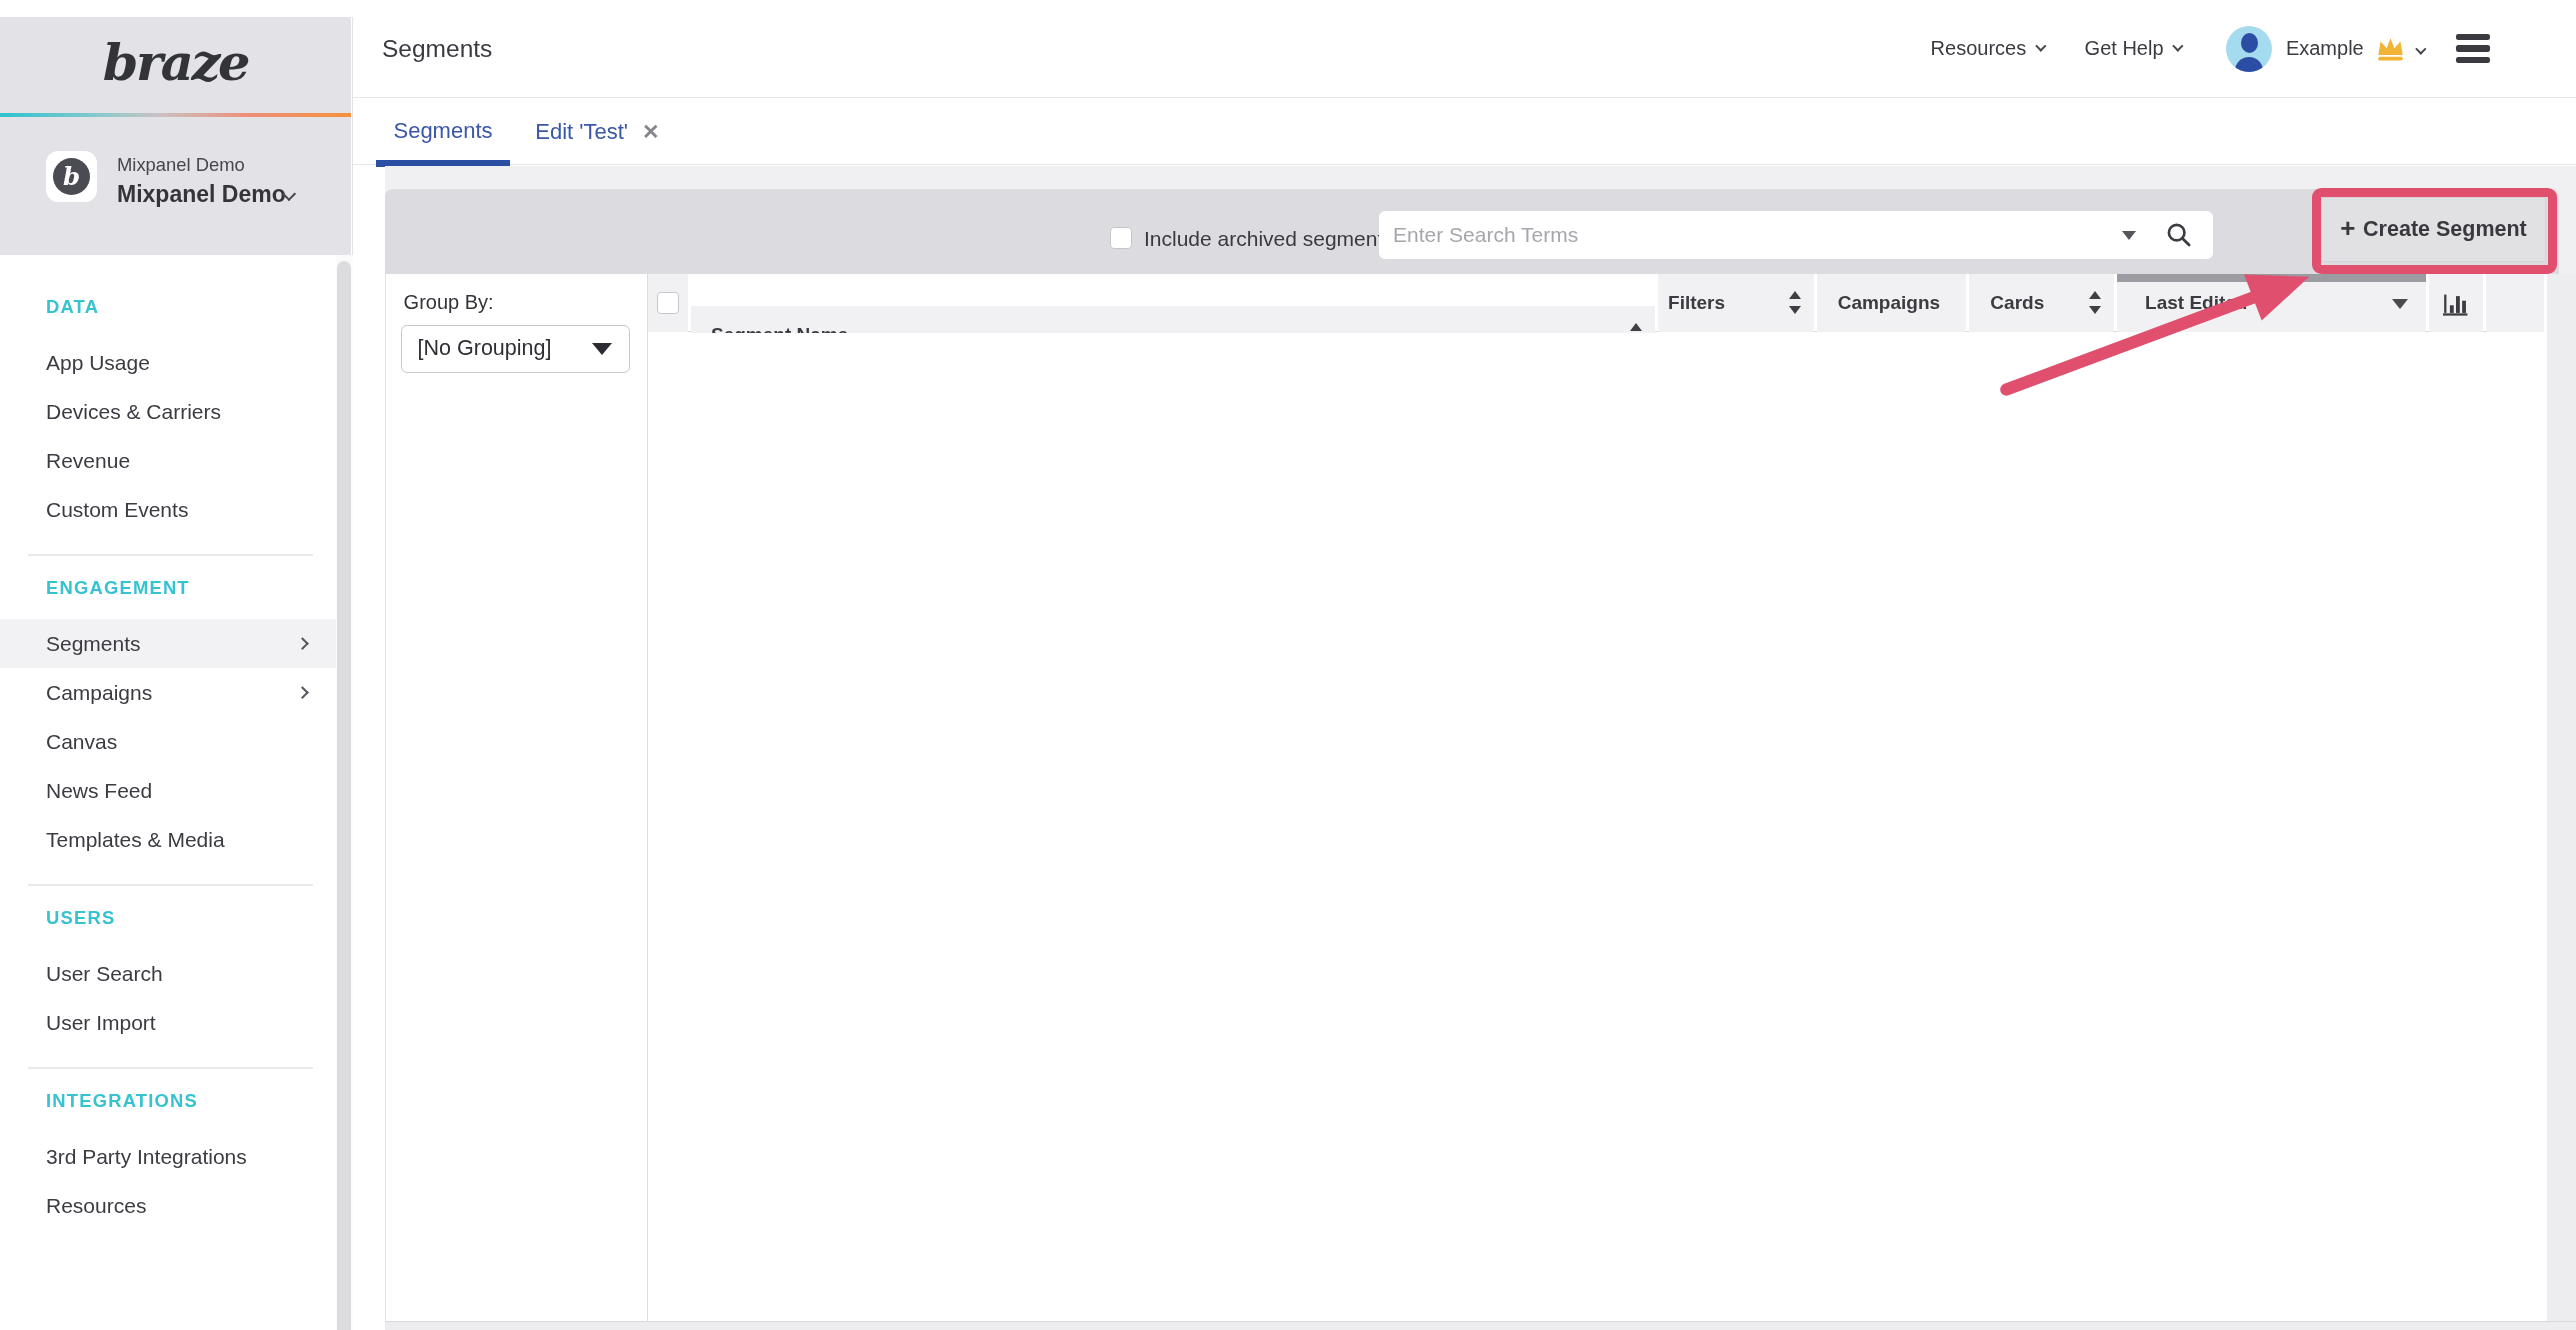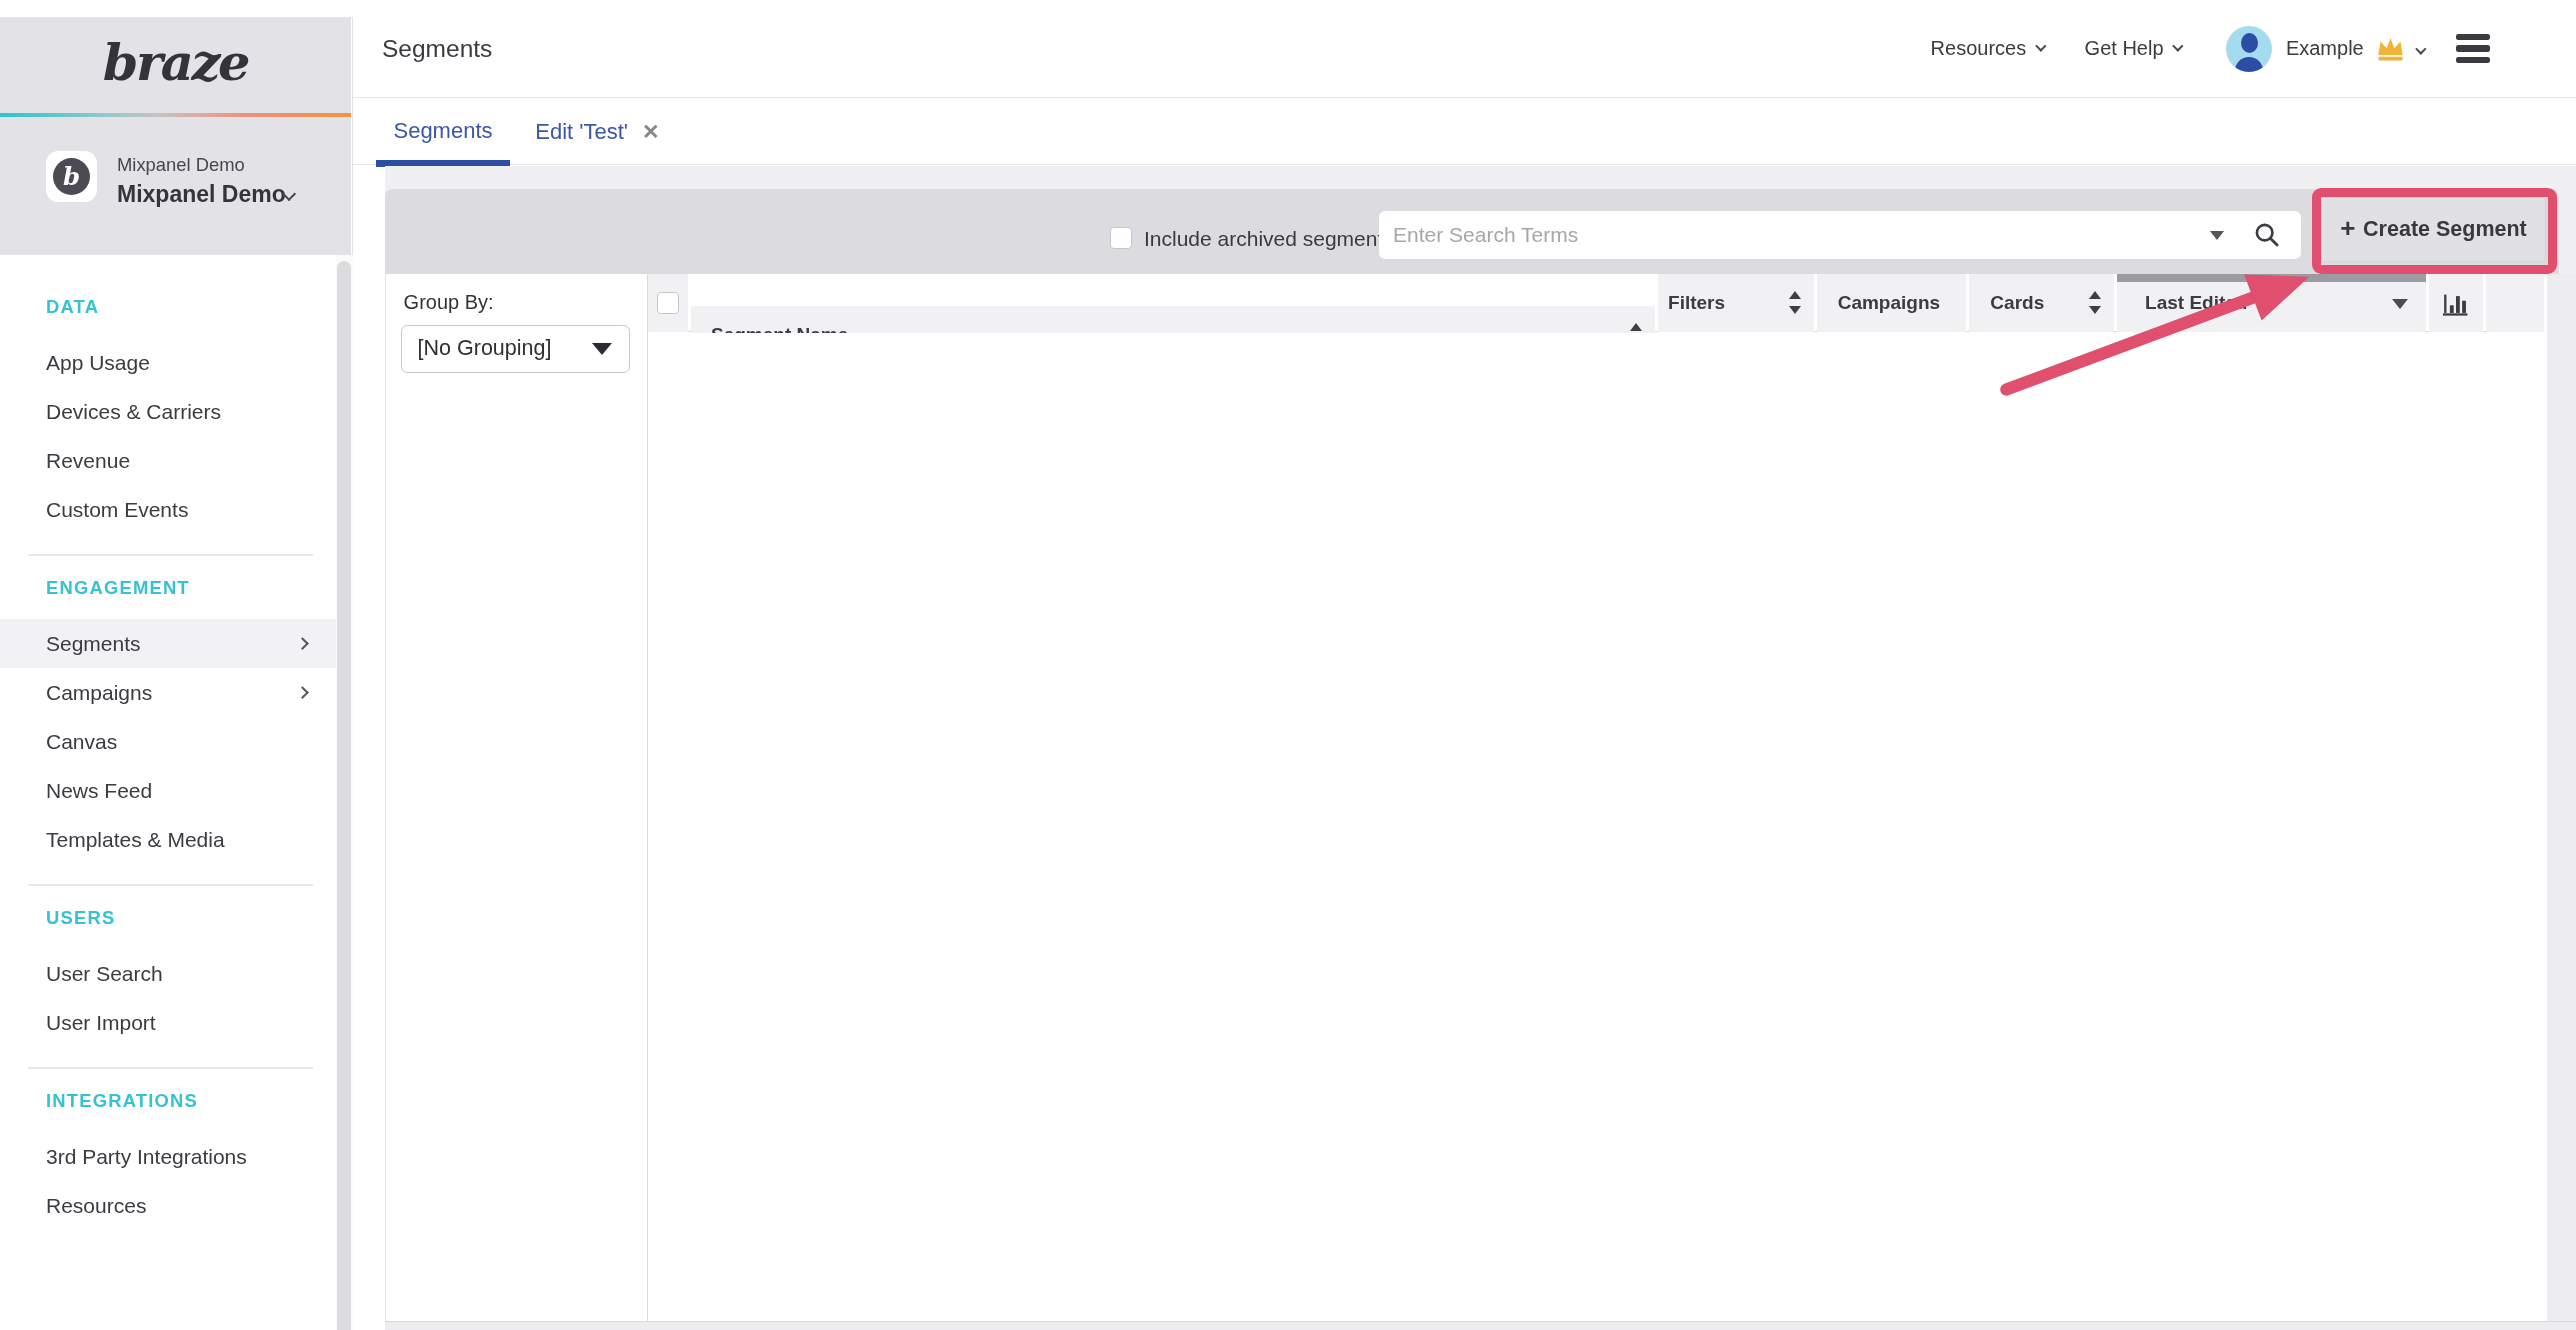--- a/index.html
+++ b/index.html
@@ -56,21 +56,21 @@
   .tab-segments::after { content: ""; position: absolute; left: 0; bottom: -1.5px; width: 100%; height: 7px; background: #2b4fa3; }
   .tab-edit { left: 167px; padding: 0 15.3px; display: flex; align-items: center; }
   .tab-close { font-size: 21px; font-weight: 700; color: #85858b; margin-left: 14px; cursor: pointer; }
 
   
   .section-bg { left: 385px; top: 166px; width: 2191px; height: 108px; background: #f0f0f2; }
   .toolbar { left: 385px; top: 189px; width: 2174px; height: 85px; background: #dcdce0; border-radius: 7.7px 7.7px 0 0; }
   .cb { appearance: none; -webkit-appearance: none; width: 21.5px; height: 21.5px; background: #fff; border: 1.5px solid #c4c4c9; border-radius: 4.6px; cursor: pointer; }
   .toolbar .cb { position: absolute; left: 725px; top: 38px; }
   .cb-label { position: absolute; left: 759px; top: 38px; line-height: 23px; font-size: 21px; color: #39393f; }
-  .search { position: absolute; left: 994px; top: 21.5px; width: 922px; height: 48px; background: #fff; border-radius: 6.1px; }
+  .search { position: absolute; left: 994px; top: 21.5px; width: 834px; height: 48px; background: #fff; border-radius: 6.1px; }
   .search input { position: absolute; inset: 0; width: 100%; height: 100%; border: none; outline: none; background: transparent; padding: 0 107px 0 14px; font-family: "Liberation Sans", sans-serif; font-size: 21px; color: #3a3a40; }
   .search input::placeholder { color: #a6a6ad; }
   .search-caret { position: absolute; right: 77px; top: 20px; width: 0; height: 0; border-left: 7.7px solid transparent; border-right: 7.7px solid transparent; border-top: 9.2px solid #55555c; cursor: pointer; }
   .magnifier { position: absolute; right: 20px; top: 10px; cursor: pointer; }
 
   .create-btn { left: 2321px; top: 197px; width: 225px; height: 65px; background: #e1e1e4; border: 1.5px dotted #c6c6cb; border-radius: 1.5px;
     display: flex; align-items: center; justify-content: center; font-size: 21.5px; font-weight: 700; color: #38383e; cursor: pointer; z-index: 10; }
   .plus-glyph { font-size: 26px; font-weight: 700; margin-right: 7.7px; margin-top: -2.3px; }
 
   

